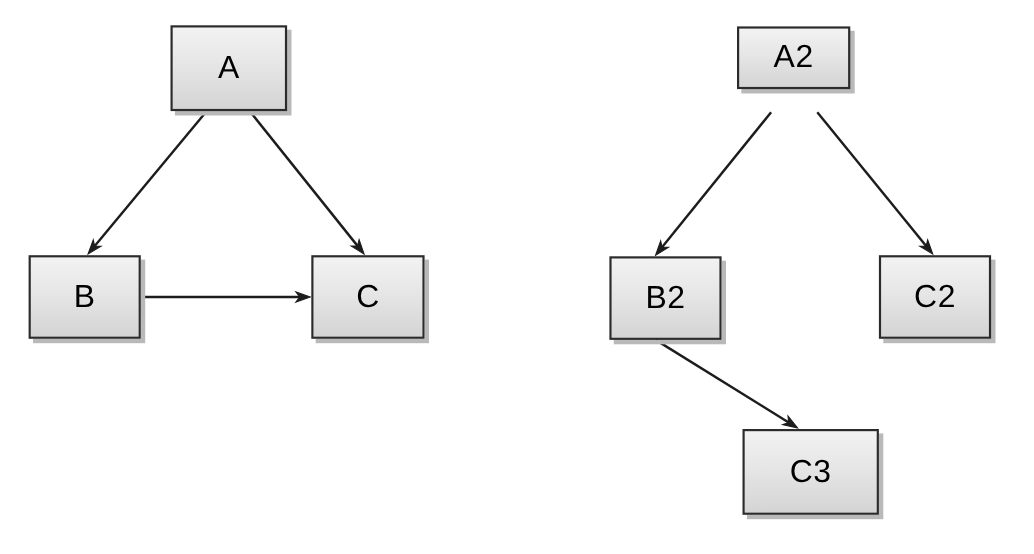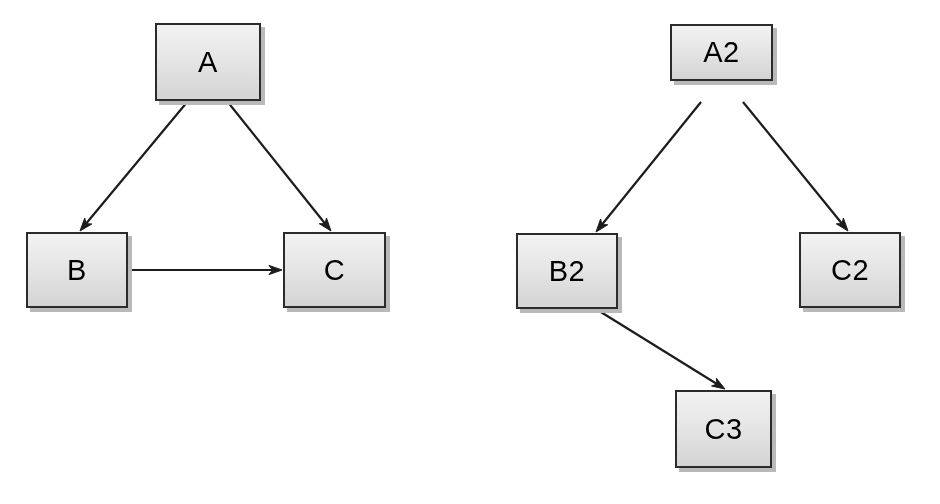--- a/index.html
+++ b/index.html
@@ -97,24 +97,24 @@
       </div>
       <div class="node" style="left: 26px; top: 232px; width: 102px; height: 76px;">
         <span class="node-label">B</span>
       </div>
       <div class="node" style="left: 283px; top: 232px; width: 103px; height: 76px;">
         <span class="node-label">C</span>
       </div>
       <div class="node" style="left: 670px; top: 24px; width: 103px; height: 57px;">
         <span class="node-label">A2</span>
       </div>
-      <div class="node" style="left: 516px; top: 233px; width: 102px; height: 76px;">
+      <div class="node" style="left: 554px; top: 233px; width: 102px; height: 76px;">
         <span class="node-label">B2</span>
       </div>
       <div class="node" style="left: 799px; top: 232px; width: 102px; height: 76px;">
         <span class="node-label">C2</span>
       </div>
-      <div class="node" style="left: 675px; top: 390px; width: 97px; height: 78px;">
+      <div class="node" style="left: 675px; top: 390px; width: 124px; height: 78px;">
         <span class="node-label">C3</span>
       </div>
     </div>
 
 </div>
 
 </body></html>

